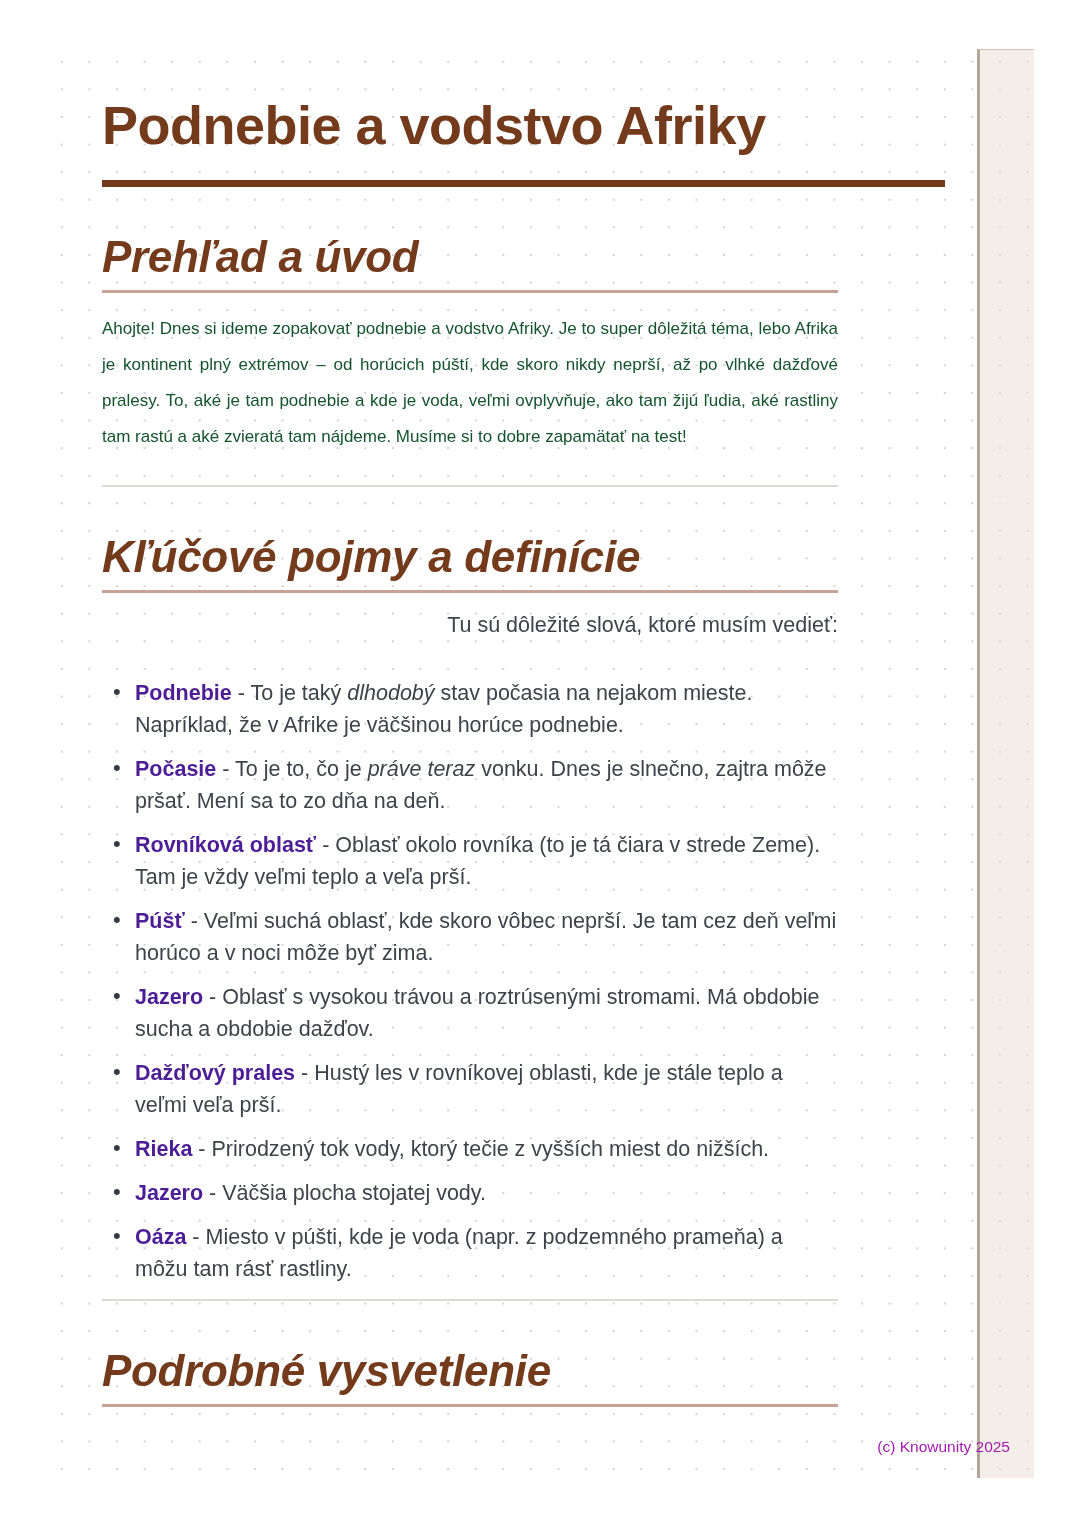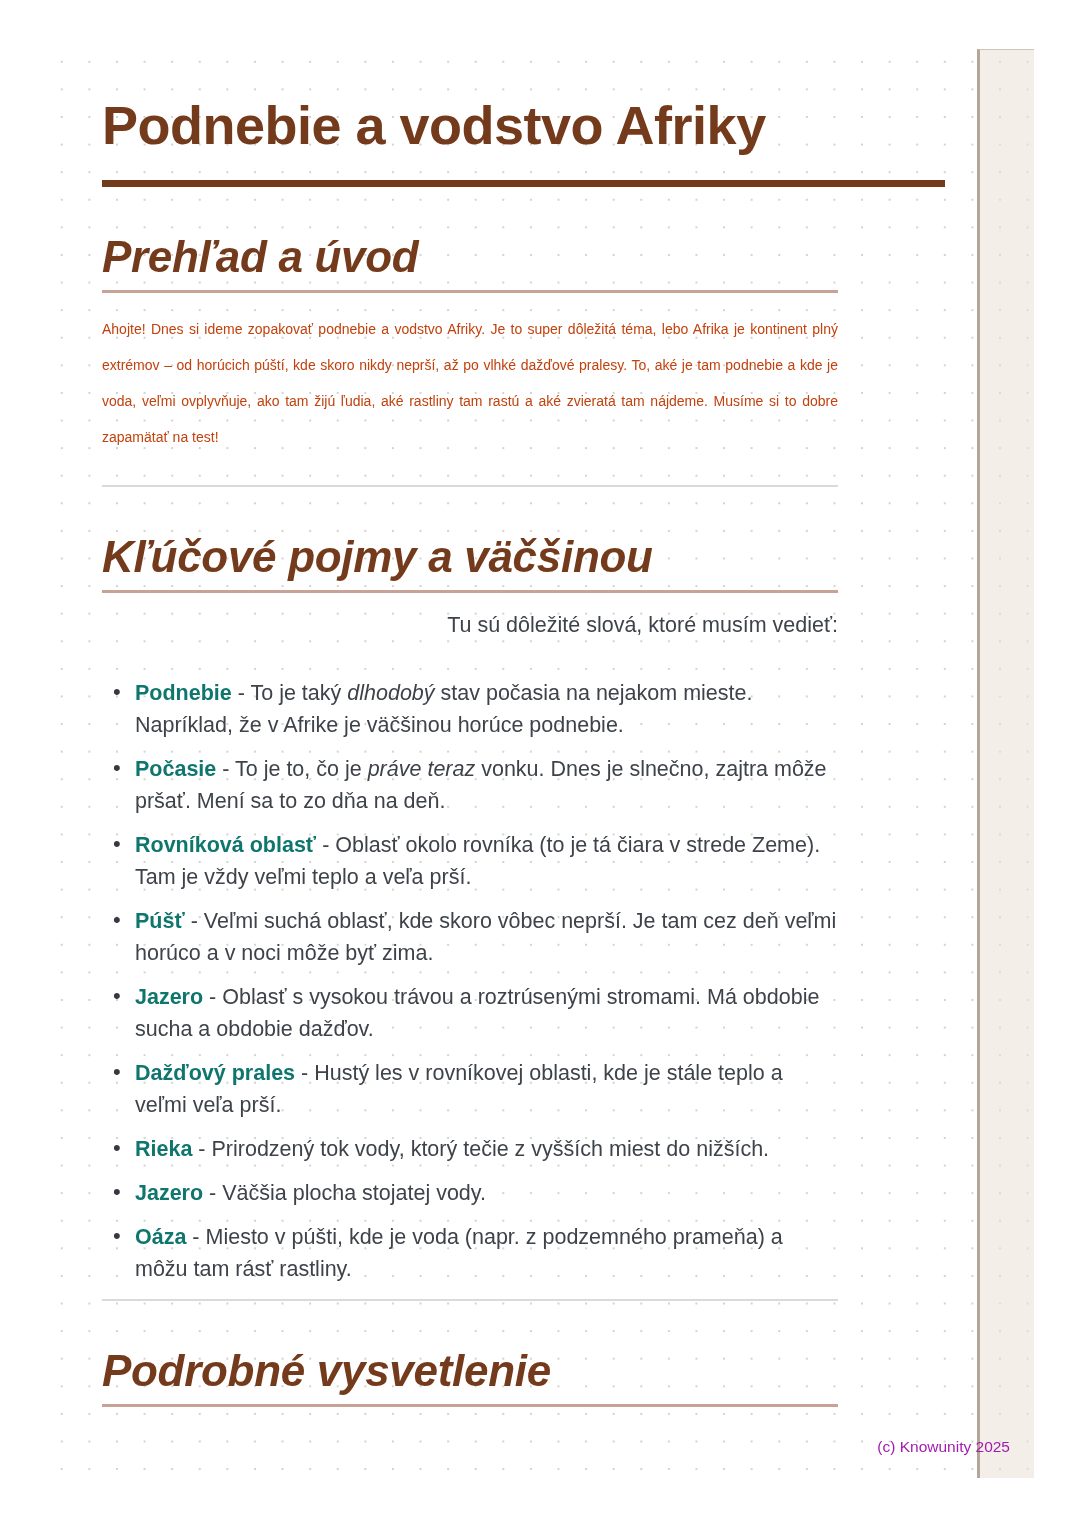--- a/index.html
+++ b/index.html
@@ -47,22 +47,22 @@
     color:#743a1c;
     font-style:italic;
   }
   .h2-rule {
     margin-top:13px;
     width:736px; height:3px;
     background:#c8a294;
   }
   .intro {
     margin:18px 0 0 0;
-    font-size:14px; line-height:36px;
-    color:#c2410c;
+    font-size:17px; line-height:36px;
+    color:#14532d;
     text-align:justify;
   }
   .divider {
     margin-top:30px;
     width:736px; height:2px;
     background:#dcdad7;
   }
   .divider.pre-detail { margin-top:14px; }
   .lead {
     margin:16px 0 0 0;
@@ -79,21 +79,21 @@
   ul.terms li {
     position:relative;
     padding-left:33px;
     margin-bottom:12px;
   }
   ul.terms li::before {
     content:"\2022";
     position:absolute; left:11px; top:-1px;
     color:#343942; font-size:22px;
   }
-  ul.terms strong { color:#0f766e; font-weight:700; }
+  ul.terms strong { color:#4c1d95; font-weight:700; }
   ul.terms em { font-style:italic; }
   .watermark {
     position:absolute;
     top:1438px; right:70px;
     font-size:15.5px;
     color:#a21caf;
     white-space:nowrap;
   }
 </style>
 </head>
@@ -109,21 +109,21 @@
 
     <section>
       <h2>Prehľad a úvod</h2>
       <div class="h2-rule"></div>
       <p class="intro">Ahojte! Dnes si ideme zopakovať podnebie a vodstvo Afriky. Je to super dôležitá téma, lebo Afrika je kontinent plný extrémov – od horúcich púští, kde skoro nikdy neprší, až po vlhké dažďové pralesy. To, aké je tam podnebie a kde je voda, veľmi ovplyvňuje, ako tam žijú ľudia, aké rastliny tam rastú a aké zvieratá tam nájdeme. Musíme si to dobre zapamätať na test!</p>
     </section>
 
     <div class="divider"></div>
 
     <section>
-      <h2>Kľúčové pojmy a väčšinou</h2>
+      <h2>Kľúčové pojmy a definície</h2>
       <div class="h2-rule"></div>
       <p class="lead">Tu sú dôležité slová, ktoré musím vedieť:</p>
       <ul class="terms" id="terms-list">
           <li><strong>Podnebie</strong><span> - To je taký </span><em>dlhodobý</em><span> stav počasia na nejakom mieste. Napríklad, že v Afrike je väčšinou horúce podnebie.</span></li>
           <li><strong>Počasie</strong><span> - To je to, čo je </span><em>práve teraz</em><span> vonku. Dnes je slnečno, zajtra môže pršať. Mení sa to zo dňa na deň.</span></li>
           <li><strong>Rovníková oblasť</strong><span> - Oblasť okolo rovníka (to je tá čiara v strede Zeme). Tam je vždy veľmi teplo a veľa prší.</span></li>
           <li><strong>Púšť</strong><span> - Veľmi suchá oblasť, kde skoro vôbec neprší. Je tam cez deň veľmi horúco a v noci môže byť zima.</span></li>
           <li><strong>Jazero</strong><span> - Oblasť s vysokou trávou a roztrúsenými stromami. Má obdobie sucha a obdobie dažďov.</span></li>
           <li><strong>Dažďový prales</strong><span> - Hustý les v rovníkovej oblasti, kde je stále teplo a veľmi veľa prší.</span></li>
           <li><strong>Rieka</strong><span> - Prirodzený tok vody, ktorý tečie z vyšších miest do nižších.</span></li>

